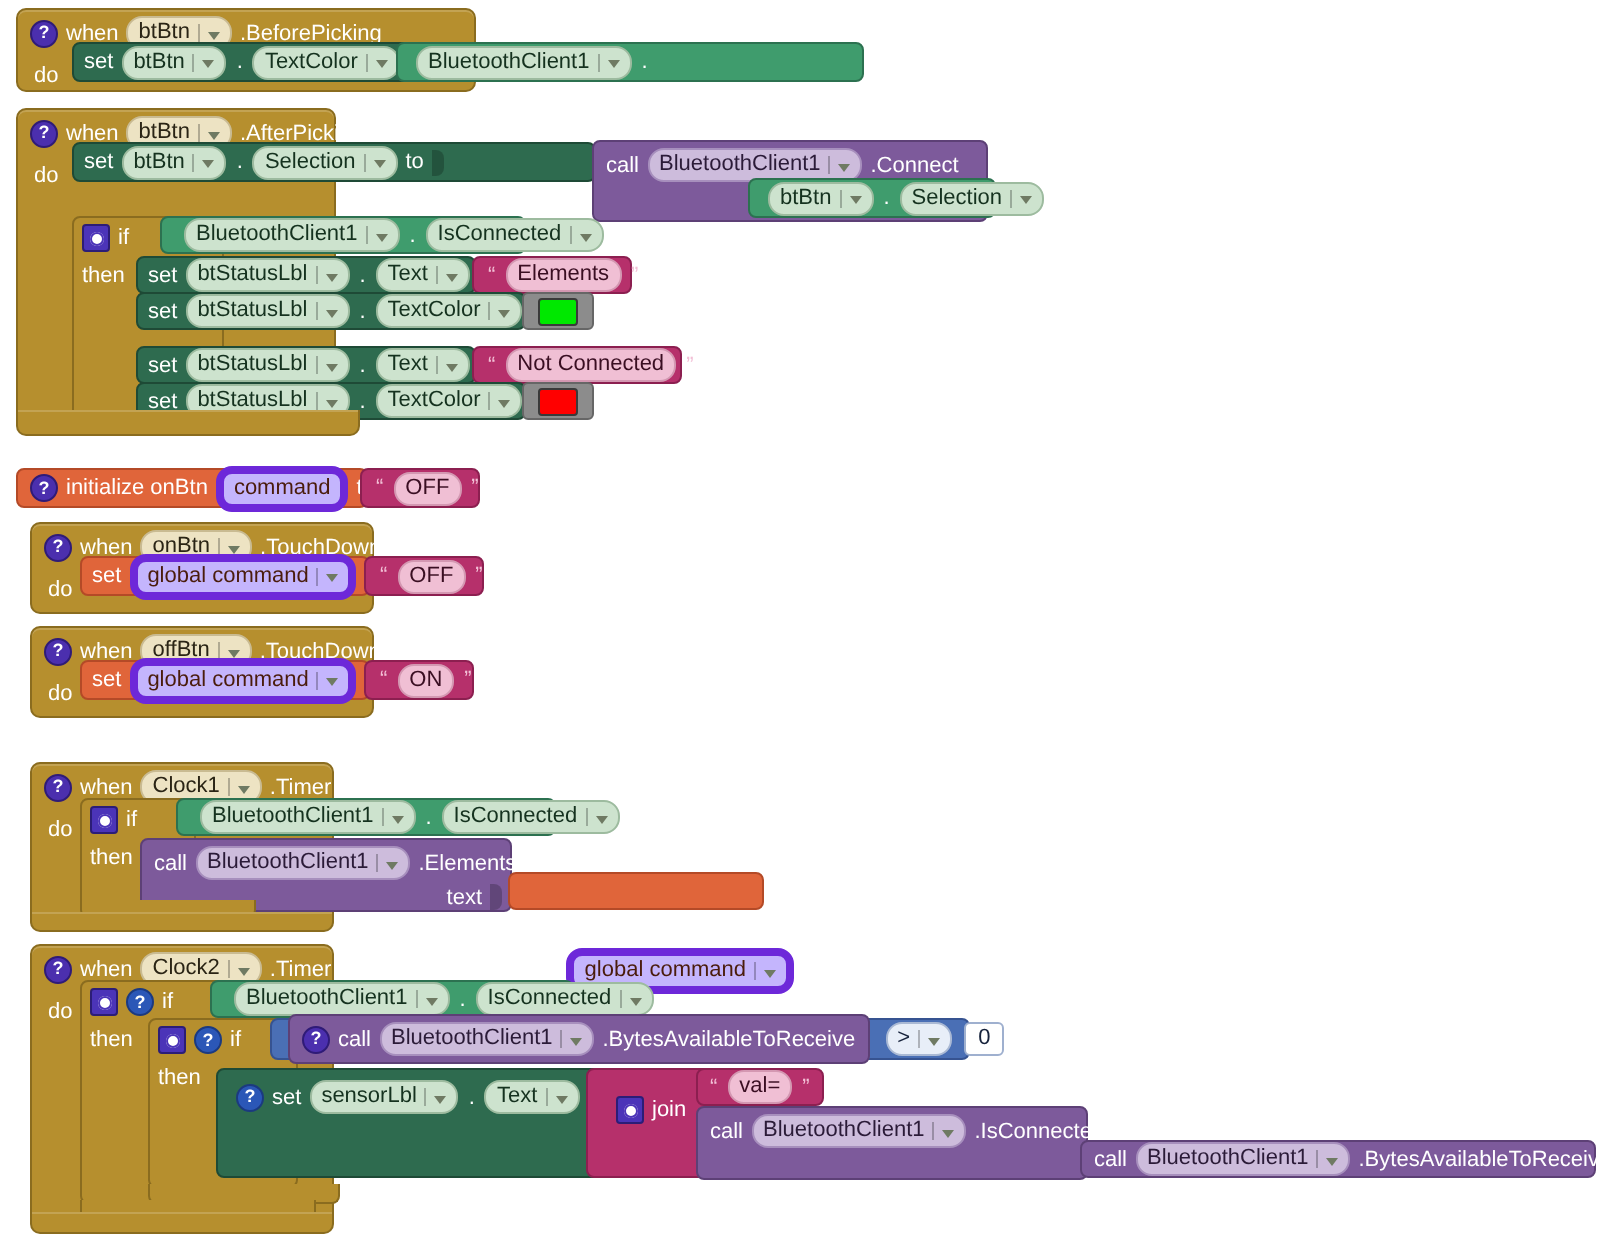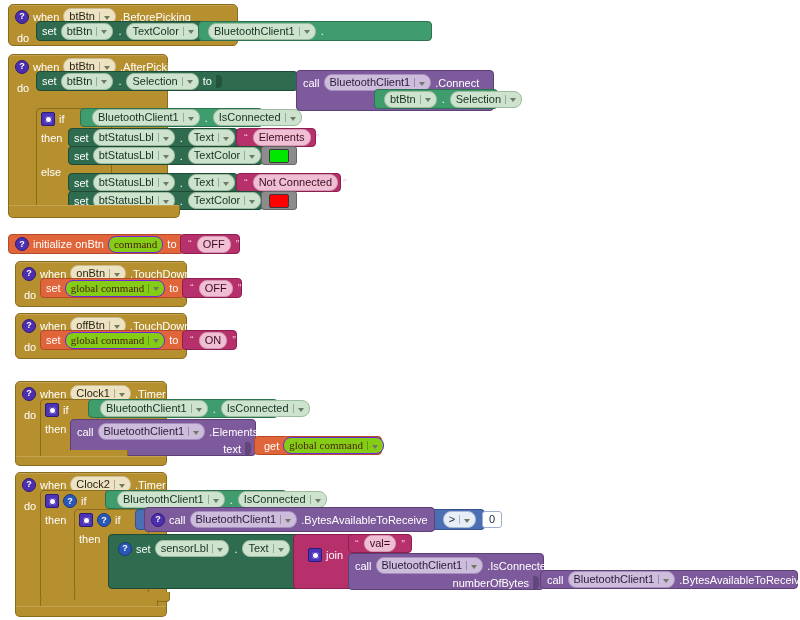--- a/index.html
+++ b/index.html
@@ -104,21 +104,21 @@
   .fld{
     display:inline-flex;align-items:center;gap:3px;
     border-radius:8px;
     padding:1px 5px;
     font-size:11px;
     line-height:13px;
   }
   .fld-green{background:#CDE3CE;color:#15321f;border:1px solid #9dbb9f;}
   .fld-cream{background:#EDE3C3;color:#2a2415;border:1px solid #c9bb92;}
   .fld-pink  {background:#F0BFD4;color:#3a0e22;border:1px solid #d498b2;}
-  .fld-salmon{background:#84cc16;color:#4a1c0c;border:1px solid #6d28d9;font-family:Liberation Serif, serif;}
+  .fld-salmon{background:#c4b5fd;color:#4a1c0c;border:4px solid #6d28d9;}
   .fld-lav   {background:#CDBCDC;color:#2b1b38;border:1px solid #a78fbd;}
   .fld-bluewh{background:#E8EEF8;color:#16223b;border:1px solid #aab9d4;}
   .fld-white {background:#FFFFFF;color:#16223b;border:1px solid #9fb0cf;}
 
   .caret{
     width:0;height:0;display:inline-block;
     border-left:3px solid transparent;border-right:3px solid transparent;
     border-top:4px solid #6f7a63;
     position:relative;top:1px;
   }
@@ -274,23 +274,20 @@
   </div>
 
   <div class="blk ctrl" style="left:36px;top:108px;width:76px;height:102px;">
     <div class="row" style="padding:3px 4px;">
       <span class="gear"></span>
       <span class="lbl">if</span>
     </div>
     <div class="row" style="padding:3px 4px;">
       <span class="lbl">then</span>
     </div>
-    <div class="row" style="padding:19px 4px 0 4px;">
-      <span class="lbl">else</span>
-    </div>
   </div>
 
   <div class="blk getter" style="left:80px;top:108px;width:183px;height:19px;">
     <div class="row" style="height:100%;padding-left:6px;">
       <span class="fld fld-green">
         <span>BluetoothClient1</span>
           <span class="caret-sep"></span>
           <span class="caret"></span>
       </span>
       <span class="dot">.</span>
@@ -537,21 +534,21 @@
           <span class="caret"></span>
       </span>
       <span class="lbl">.Elements</span>
     </div>
     <div class="row" style="padding:2px 6px 0 6px;justify-content:flex-end;">
       <span class="lbl">text</span>
       <span class="socket"></span>
     </div>
   </div>
   <div class="blk varblk" style="left:254px;top:436px;width:128px;height:19px;">
-    <div class="row" style="height:100%;padding-left:4px;">
+    <div class="row" style="height:100%;padding-left:4px;margin-top:40px;">
       <span class="lbl">get</span>
       <span class="fld fld-salmon">
         <span>global command</span>
           <span class="caret-sep"></span>
           <span class="caret"></span>
       </span>
     </div>
   </div>
 
   <div class="blk event" style="left:15px;top:472px;width:152px;height:140px;">
@@ -669,24 +666,20 @@
   <div class="blk callblk" style="left:348px;top:553px;width:196px;height:37px;">
     <div class="row" style="padding:3px 6px 0 6px;">
       <span class="lbl">call</span>
       <span class="fld fld-lav">
         <span>BluetoothClient1</span>
           <span class="caret-sep"></span>
           <span class="caret"></span>
       </span>
       <span class="lbl">.IsConnected</span>
     </div>
-    <div class="row" style="padding:2px 6px 0 6px;justify-content:flex-end;">
-      <span class="lbl">numberOfBytes</span>
-      <span class="socket"></span>
-    </div>
   </div>
 
   <div class="blk callblk" style="left:540px;top:570px;width:258px;height:19px;">
     <div class="row" style="height:100%;padding-left:6px;gap:4px;">
       <span class="lbl">call</span>
       <span class="fld fld-lav">
         <span>BluetoothClient1</span>
           <span class="caret-sep"></span>
           <span class="caret"></span>
       </span>

